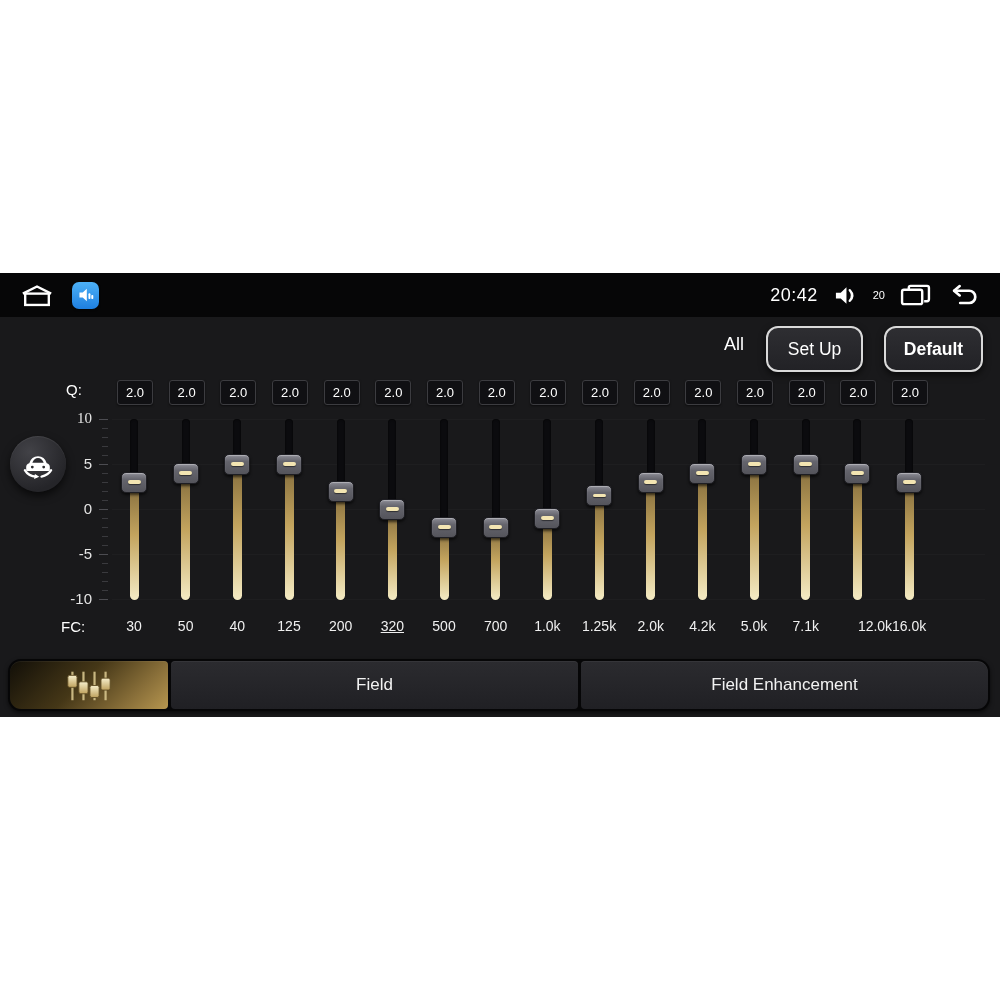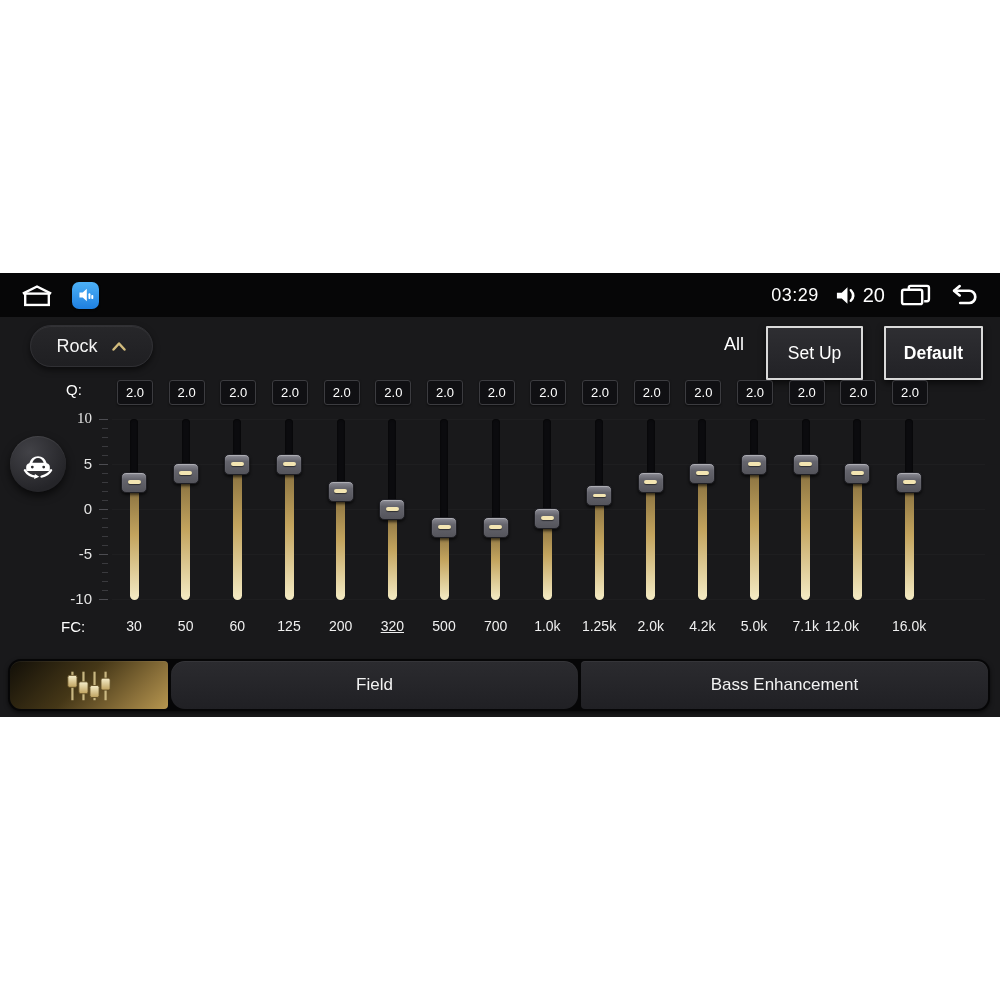--- a/index.html
+++ b/index.html
@@ -3,28 +3,28 @@
 <meta charset="utf-8">
 <style>
   html,body{margin:0;padding:0;background:#ffffff;}
   .page{position:relative;width:1000px;height:1000px;background:#ffffff;font-family:"Liberation Sans",sans-serif;overflow:hidden;}
   .ui{position:absolute;left:0;top:273px;width:1000px;height:444px;background:#19191b;overflow:hidden;}
 
   
   .statusbar{position:absolute;top:0;left:0;right:0;height:44px;background:#060607;display:flex;align-items:center;padding:0 20px;box-sizing:border-box;}
   .sb-right{margin-left:auto;display:flex;align-items:center;gap:15px;}
   .sb-time{color:#fff;font-size:18px;letter-spacing:.5px;}
-  .sb-vol{display:flex;align-items:center;gap:4px;color:#fff;font-size:20px;}
+  .sb-vol{display:flex;align-items:center;gap:15px;color:#fff;font-size:11px;}
   .appicon{width:27px;height:27px;border-radius:7px;margin-left:18px;background:linear-gradient(180deg,#4db1f7,#1e7fe0);display:flex;align-items:center;justify-content:center;box-shadow:0 1px 2px rgba(0,0,0,.6);}
 
   
   .preset-pill{position:absolute;left:30px;top:52px;width:121px;height:40px;border-radius:21px;background:linear-gradient(180deg,#27272a,#1f1f22);border:1px solid #303034;display:flex;align-items:center;justify-content:center;gap:13px;box-shadow:0 3px 6px rgba(0,0,0,.55),inset 0 1px 0 rgba(255,255,255,.06);cursor:pointer;}
   .preset-pill span{color:#f3f3f3;font-size:18px;}
   .all-label{position:absolute;left:716px;top:61px;width:36px;text-align:center;color:#fff;font-size:18px;cursor:pointer;}
-  .btn{position:absolute;top:53px;height:54px;background:linear-gradient(180deg,#2e2e32,#222226);border:2px solid #d9d9d9;border-radius:1px;color:#fff;font-size:17.5px;display:flex;align-items:center;justify-content:center;box-sizing:border-box;box-shadow:0 3px 7px rgba(0,0,0,.65);cursor:pointer;text-align:right;}
+  .btn{position:absolute;top:53px;height:46px;background:linear-gradient(180deg,#2e2e32,#222226);border:2px solid #d9d9d9;border-radius:12px;color:#fff;font-size:17.5px;display:flex;align-items:center;justify-content:center;box-sizing:border-box;box-shadow:0 3px 7px rgba(0,0,0,.65);cursor:pointer;text-align:right;}
   .btn-setup{left:766px;width:97px;}
   .btn-default{left:884px;width:99px;font-weight:bold;}
 
   
   .q-label{position:absolute;left:66px;top:108px;color:#fff;font-size:15px;}
   .fc-label{position:absolute;left:61px;top:345px;color:#fff;font-size:15px;}
   .scale-label{position:absolute;width:40px;left:52px;text-align:right;color:#e4e4e4;font-size:15px;}
   .tick{position:absolute;height:1px;background:#3a3a3e;}
   .tick.major{left:99px;width:9px;background:#4c4c51;}
   .tick.minor{left:102px;width:6px;}
@@ -38,21 +38,21 @@
   .fill{position:absolute;width:9px;background:linear-gradient(180deg,#826b3c 0%,#c3a45e 45%,#f4ebc4 100%);border-radius:2px 2px 5px 5px;}
   .handle{position:absolute;width:26px;height:21px;border-radius:5px;background:linear-gradient(180deg,#8b8b94 0%,#64646c 35%,#54545b 100%);border:1px solid #1e1e23;box-sizing:border-box;box-shadow:inset 0 1px 1px rgba(255,255,255,.35),0 2px 3px rgba(0,0,0,.65);cursor:grab;display:flex;align-items:center;justify-content:center;}
   .handle::after{content:"";width:13px;height:3.5px;border-radius:2px;background:#f3e5b2;box-shadow:0 1px 1px rgba(0,0,0,.5);}
   .fcl{position:absolute;top:345px;width:64px;text-align:center;color:#f0f0f0;font-size:14px;}
 
   
   .car-btn{position:absolute;left:10px;top:163px;width:56px;height:56px;border-radius:50%;background:radial-gradient(circle at 35% 28%,#424247,#252529 72%);box-shadow:0 4px 9px rgba(0,0,0,.65),inset 0 1px 1px rgba(255,255,255,.08);display:flex;align-items:center;justify-content:center;cursor:pointer;}
 
   
   .tabbar{position:absolute;left:8px;top:386px;width:982px;height:52px;background:#060607;border-radius:13px;padding:2px;box-sizing:border-box;display:flex;gap:3px;box-shadow:0 2px 4px rgba(0,0,0,.6);}
-  .tab{flex:1;background:linear-gradient(180deg,#2b2b2f,#202024);border-radius:14px;display:flex;align-items:center;justify-content:center;color:#f2f2f2;font-size:17px;box-shadow:inset 0 1px 0 rgba(255,255,255,.05);cursor:pointer;}
+  .tab{flex:1;background:linear-gradient(180deg,#2b2b2f,#202024);border-radius:4px;display:flex;align-items:center;justify-content:center;color:#f2f2f2;font-size:17px;box-shadow:inset 0 1px 0 rgba(255,255,255,.05);cursor:pointer;}
   .tab:first-child{flex:0 0 158px;border-radius:11px 4px 4px 11px;}
   .tab:last-child{border-radius:4px 11px 11px 4px;}
   .tab.active{background:linear-gradient(135deg,#120f08 0%,#453717 45%,#8a703a 78%,#b6964f 100%);}
 </style>
 </head>
 <body>
 
 <div class="page">
   <div class="ui" id="ui">
 
@@ -64,21 +64,21 @@
           </svg>
       </span>
       <span class="appicon">
         <svg width="18" height="18" viewBox="0 0 22 22">
             <path d="M3 8 h4 l5 -4.5 v15 l-5 -4.5 h-4 z" fill="#fff"></path>
             <rect x="14" y="9" width="2.4" height="7" rx="1" fill="#fff"></rect>
             <rect x="17.5" y="11" width="2.4" height="5" rx="1" fill="#fff"></rect>
           </svg>
       </span>
       <span class="sb-right">
-        <span class="sb-time">03:29</span>
+        <span class="sb-time">20:42</span>
         <span class="sb-vol">
           <span style="display:flex;">
             <svg width="25" height="23" viewBox="0 0 26 24">
                 <path d="M3 9 h5 l6 -5.5 v17 l-6 -5.5 h-5 z" fill="#fff"></path>
                 <path d="M17.5 6.5 q5 5.5 0 11" stroke="#fff" stroke-width="2.6" fill="none" stroke-linecap="round"></path>
               </svg>
           </span>
           <span>20</span>
         </span>
         <span style="display:flex;">
@@ -89,28 +89,20 @@
         </span>
         <span style="display:flex;">
           <svg width="34" height="24" viewBox="0 0 36 24">
               <path d="M9 7.5 H24.5 a6.5 6.5 0 0 1 0 13 H15" fill="none" stroke="#fff" stroke-width="2.8" stroke-linecap="round"></path>
               <path d="M14.5 2.5 L8.5 7.5 L14.5 12.5" fill="none" stroke="#fff" stroke-width="2.8" stroke-linecap="round" stroke-linejoin="round"></path>
             </svg>
         </span>
       </span>
     </div>
 
-    <div class="preset-pill">
-      <span>Rock</span>
-      <span style="display:flex;">
-        <svg width="16" height="11" viewBox="0 0 16 11">
-            <path d="M2.5 8.5 L8 2.5 L13.5 8.5" stroke="#d2bb7c" stroke-width="2.5" fill="none" stroke-linecap="round" stroke-linejoin="round"></path>
-          </svg>
-      </span>
-    </div>
     <div class="all-label">All</div>
     <div class="btn btn-setup">Set Up</div>
     <div class="btn btn-default">Default</div>
 
     <div class="q-label">Q:</div>
     <div class="fc-label">FC:</div>
 
     <div id="scale">
         <div class="gridline" style="top: 146px;"></div>
         <div class="scale-label" style="top: 137px; font-family: Liberation Serif, serif;">10</div>
@@ -152,21 +144,21 @@
         <div class="fcl" style="left: 102px;">30</div>
         <div class="qbox" style="left: 168.67px;">2.0</div>
         <div class="track" style="left: 181.67px;"></div>
         <div class="fill" style="left: 181.17px; top: 200px; height: 127px;"></div>
         <div class="handle" style="left: 172.67px; top: 189.5px;"></div>
         <div class="fcl" style="left: 153.67px;">50</div>
         <div class="qbox" style="left: 220.34px;">2.0</div>
         <div class="track" style="left: 233.34px;"></div>
         <div class="fill" style="left: 232.84px; top: 191px; height: 136px;"></div>
         <div class="handle" style="left: 224.34px; top: 180.5px;"></div>
-        <div class="fcl" style="left: 205.34px;">60</div>
+        <div class="fcl" style="left: 205.34px;">40</div>
         <div class="qbox" style="left: 272.01px;">2.0</div>
         <div class="track" style="left: 285.01px;"></div>
         <div class="fill" style="left: 284.51px; top: 191px; height: 136px;"></div>
         <div class="handle" style="left: 276.01px; top: 180.5px;"></div>
         <div class="fcl" style="left: 257.01px;">125</div>
         <div class="qbox" style="left: 323.68px;">2.0</div>
         <div class="track" style="left: 336.68px;"></div>
         <div class="fill" style="left: 336.18px; top: 218px; height: 109px;"></div>
         <div class="handle" style="left: 327.68px; top: 207.5px;"></div>
         <div class="fcl" style="left: 308.68px;">200</div>
@@ -212,21 +204,21 @@
         <div class="fcl" style="left: 722.04px;">5.0k</div>
         <div class="qbox" style="left: 788.71px;">2.0</div>
         <div class="track" style="left: 801.71px;"></div>
         <div class="fill" style="left: 801.21px; top: 191px; height: 136px;"></div>
         <div class="handle" style="left: 792.71px; top: 180.5px;"></div>
         <div class="fcl" style="left: 773.71px;">7.1k</div>
         <div class="qbox" style="left: 840.38px;">2.0</div>
         <div class="track" style="left: 853.38px;"></div>
         <div class="fill" style="left: 852.88px; top: 200px; height: 127px;"></div>
         <div class="handle" style="left: 844.38px; top: 189.5px;"></div>
-        <div class="fcl" style="left: 795px; text-align: right;">12.0k</div>
+        <div class="fcl" style="left: 843px;">12.0k</div>
         <div class="qbox" style="left: 892.05px;">2.0</div>
         <div class="track" style="left: 905.05px;"></div>
         <div class="fill" style="left: 904.55px; top: 209px; height: 118px;"></div>
         <div class="handle" style="left: 896.05px; top: 198.5px;"></div>
         <div class="fcl" style="left: 877.05px;">16.0k</div>
       </div>
 
     <div class="car-btn">
       <svg width="42" height="42" viewBox="0 0 48 48">
         <path d="M14 23 q2.5 -8 10 -8 q7.5 0 10 8 l1.5 .8 q2 1 2 3.2 v3.5 q0 1.5 -1.5 1.5 h-24 q-1.5 0 -1.5 -1.5 v-3.5 q0 -2.2 2 -3.2 z" fill="#fff"></path>
@@ -261,17 +253,17 @@
                 <rect x="27" y="19" width="10" height="13" rx="2"></rect>
                 <rect x="39" y="11" width="10" height="13" rx="2"></rect>
               </g>
             </svg>
           </span>
         </div>
         <div class="tab">
           <span>Field</span>
         </div>
         <div class="tab">
-          <span>Bass Enhancement</span>
+          <span>Field Enhancement</span>
         </div>
       </div>
   </div>
 </div>
 
 </body></html>

